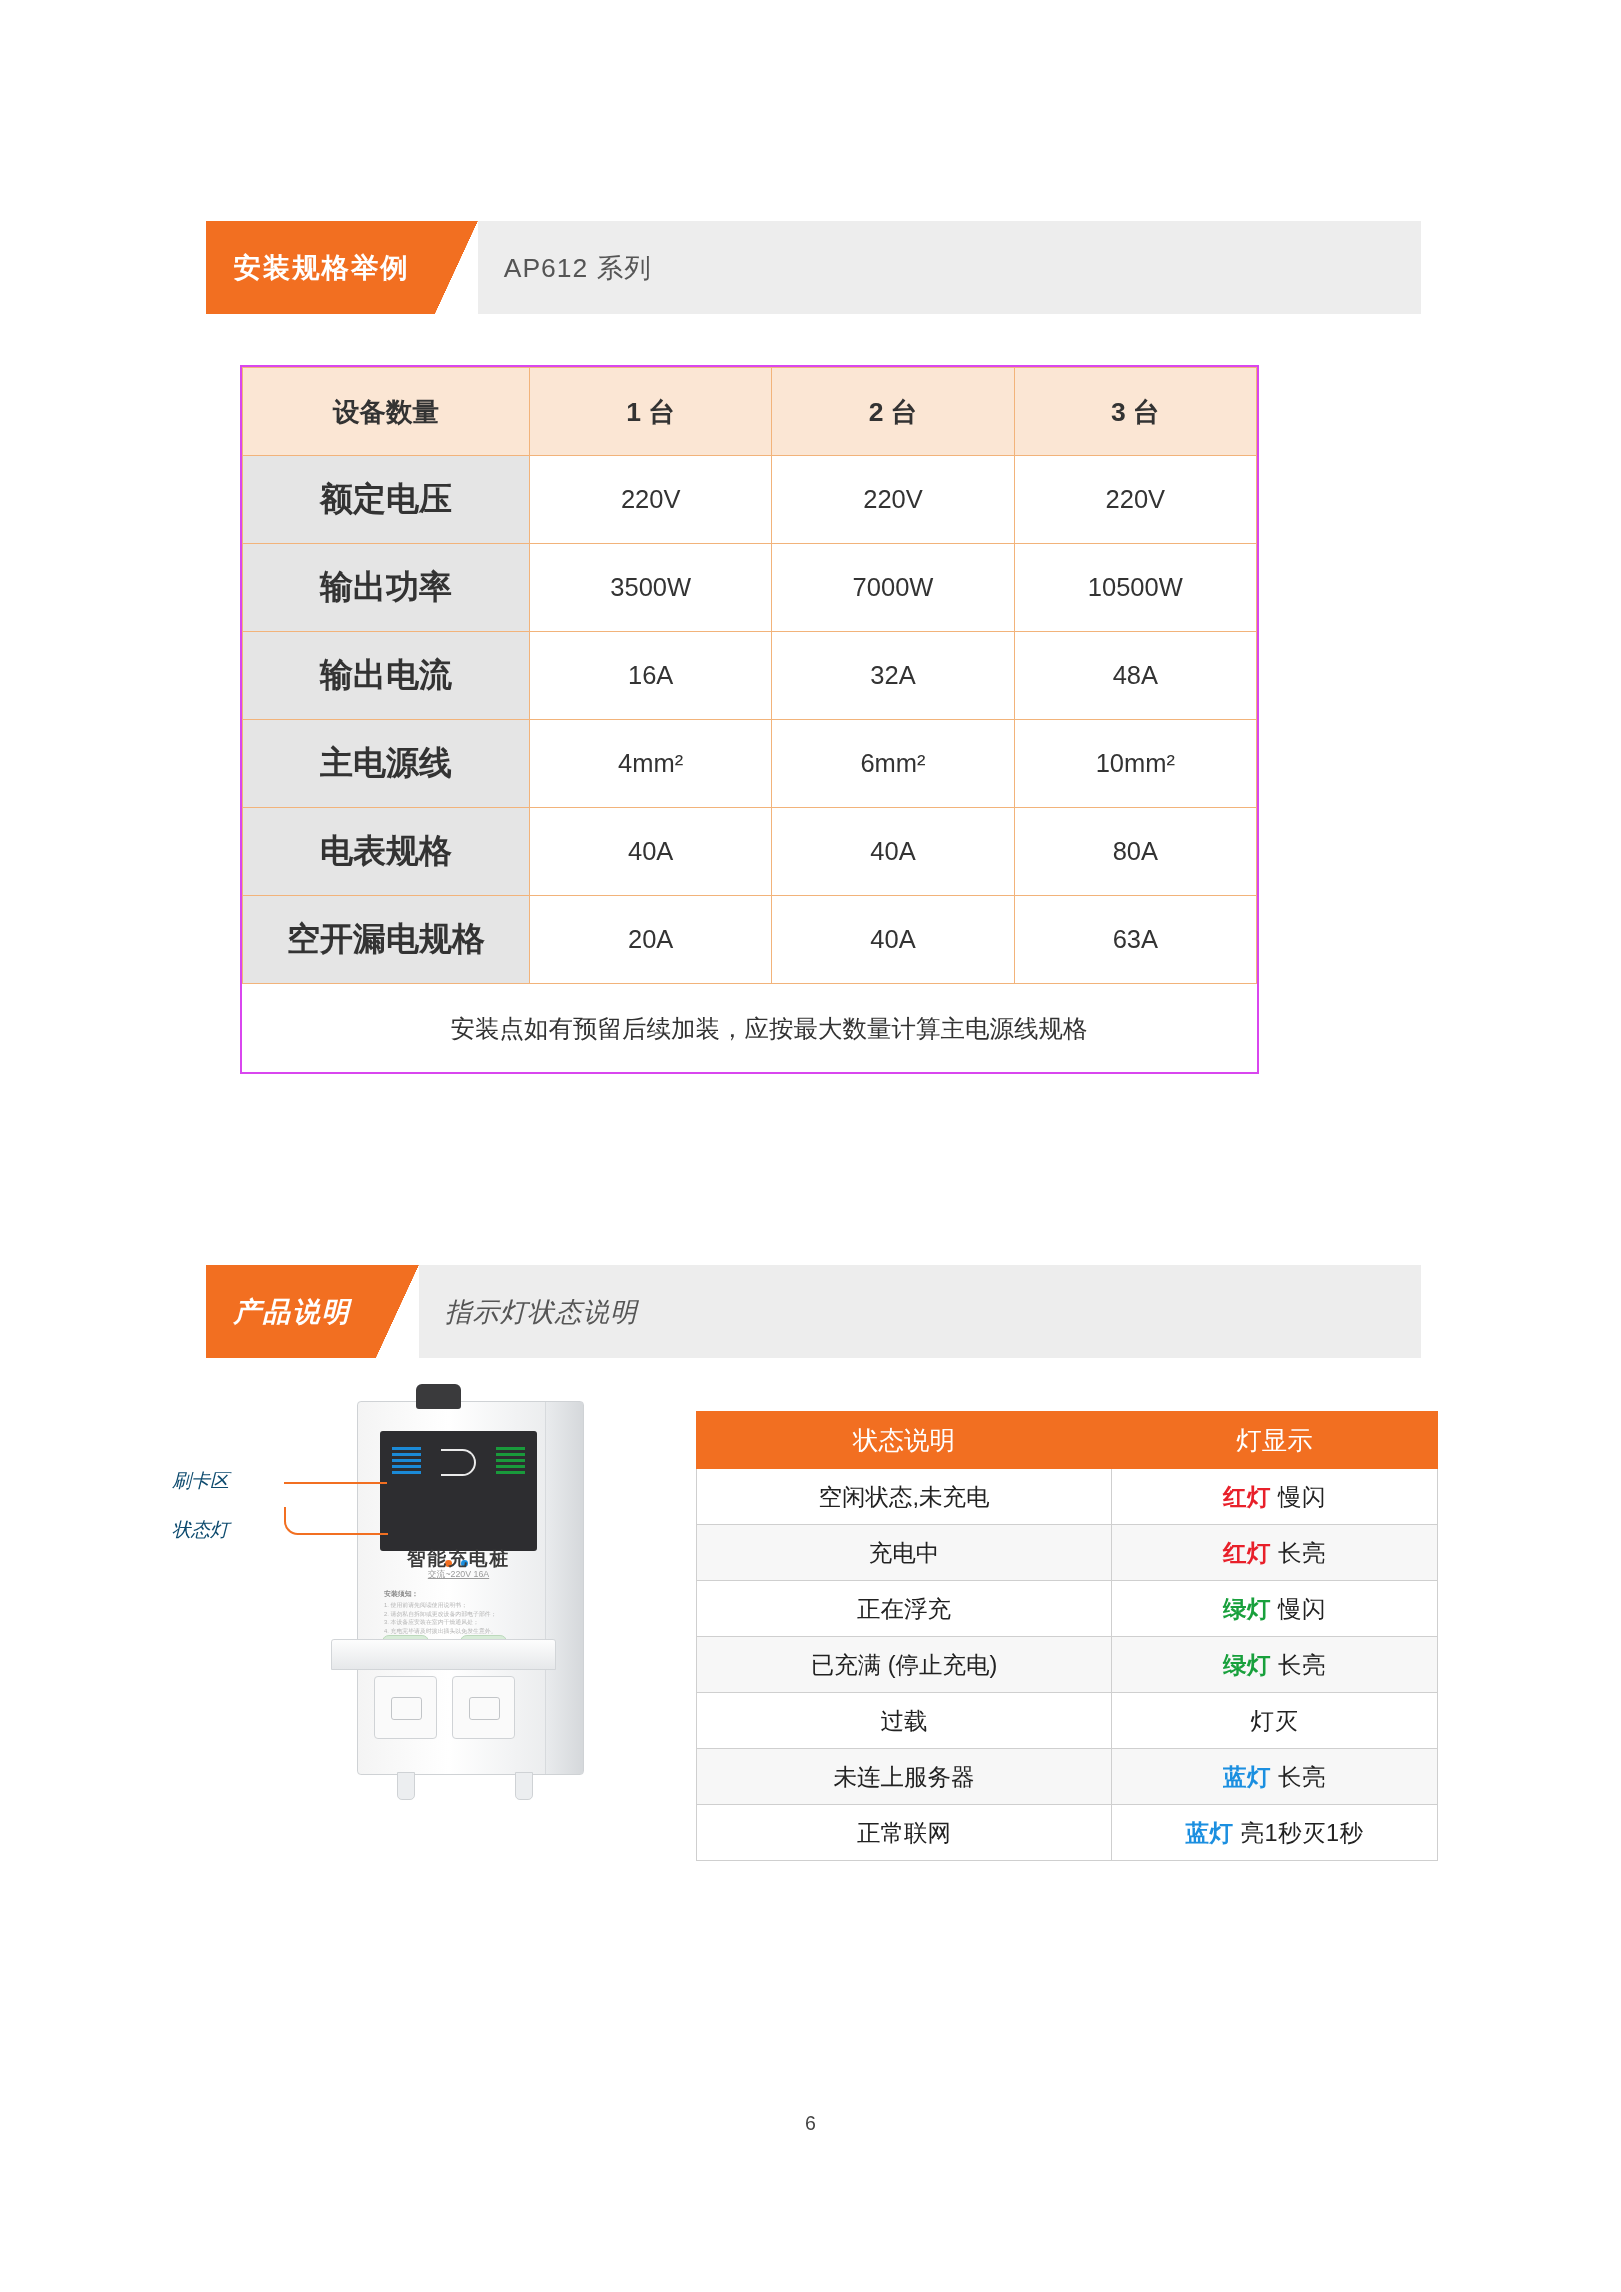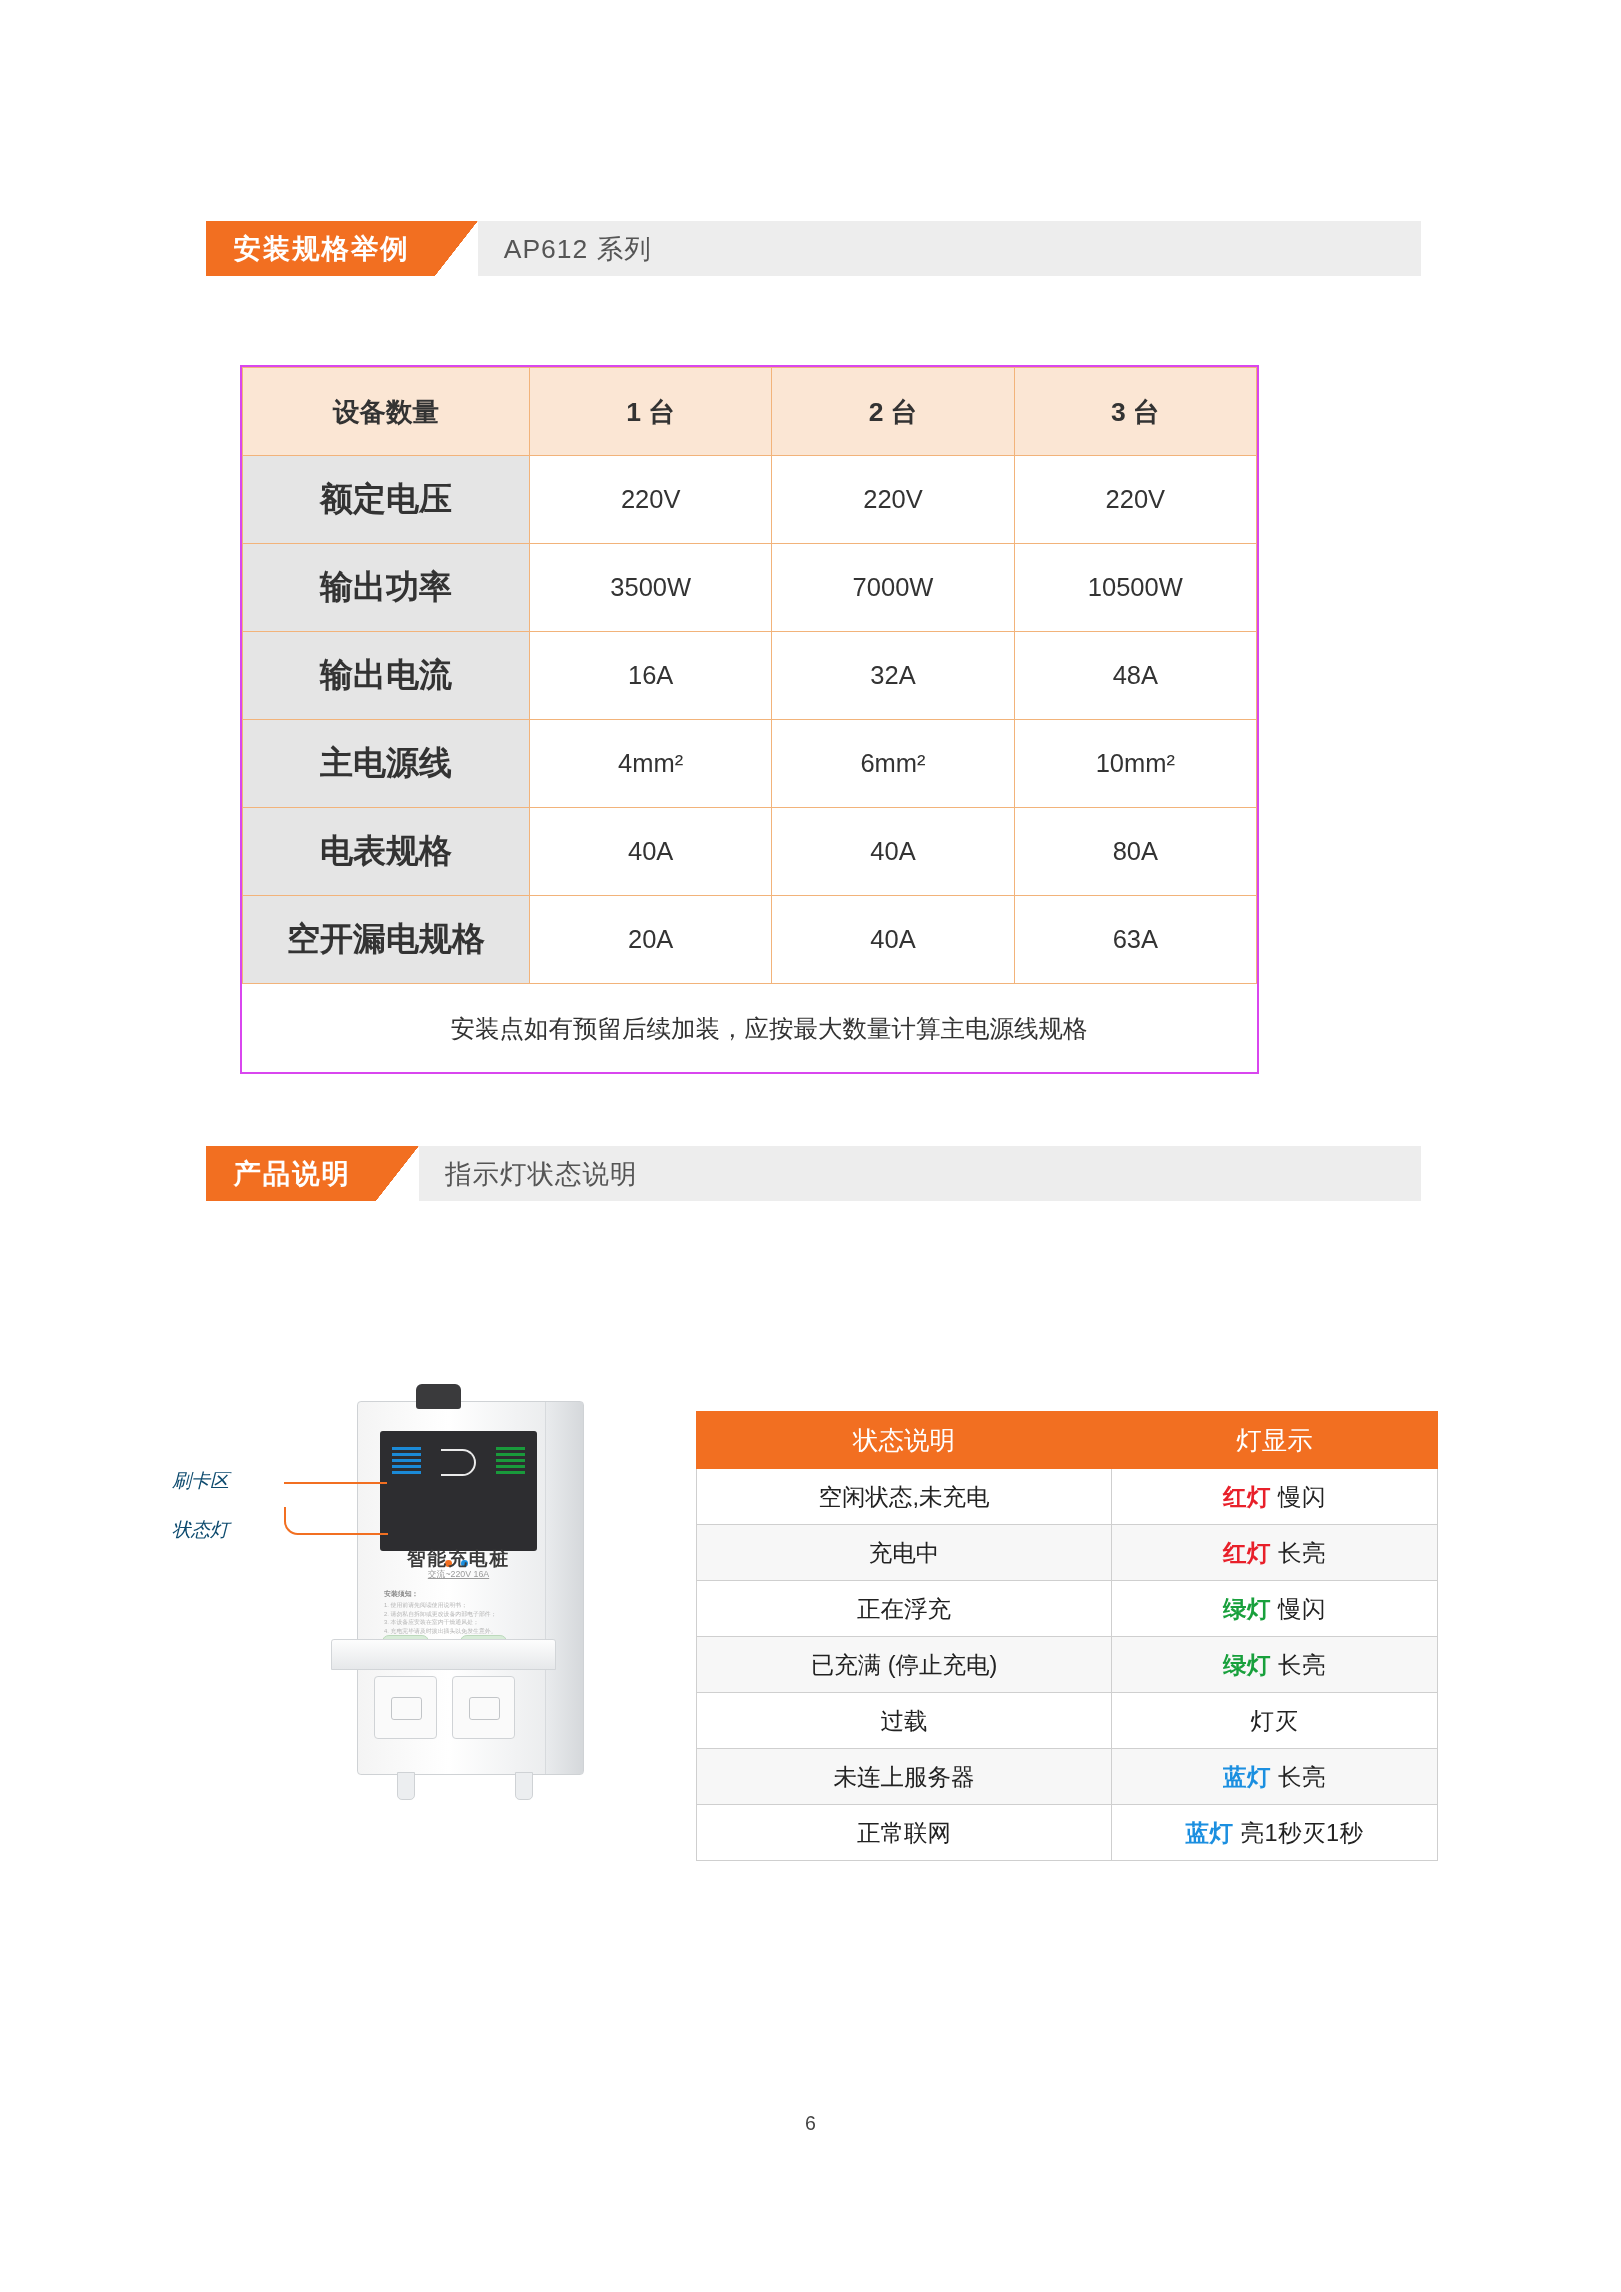--- a/index.html
+++ b/index.html
@@ -14,21 +14,21 @@
     font-family: "Liberation Sans", sans-serif;
     color: #222;
     overflow: hidden;
   }
 
   
   .section-head {
     position: absolute;
     display: flex;
     align-items: stretch;
-    height: 55px;
+    height: 93px;
   }
   .section-head .tag {
     background: #F26F21;
     color: #ffffff;
     font-size: 27.4px;
     font-weight: bold;
     letter-spacing: 2px;
     display: flex;
     align-items: center;
     padding: 0 25.5px 0 27.4px;
@@ -386,21 +386,21 @@
       <td>40A</td>
       <td>63A</td>
     </tr>
     <tr class="note">
       <td colspan="4">安装点如有预留后续加装，应按最大数量计算主电源线规格</td>
     </tr>
   </tbody>
     </table>
 </div>
 
-<div class="section-head" style="left:206px; top:1146px; width:1215px;">
+<div class="section-head" style="left:206px; top:1265px; width:1215px;font-style:italic;">
   <div class="tag">产品说明</div>
   <div class="tag-slant"></div>
   <div class="bar">指示灯状态说明</div>
 </div>
 
 <div class="device">
   <div class="dev-body">
     <div class="dev-side"></div>
   </div>
   <div class="dev-cap"></div>

